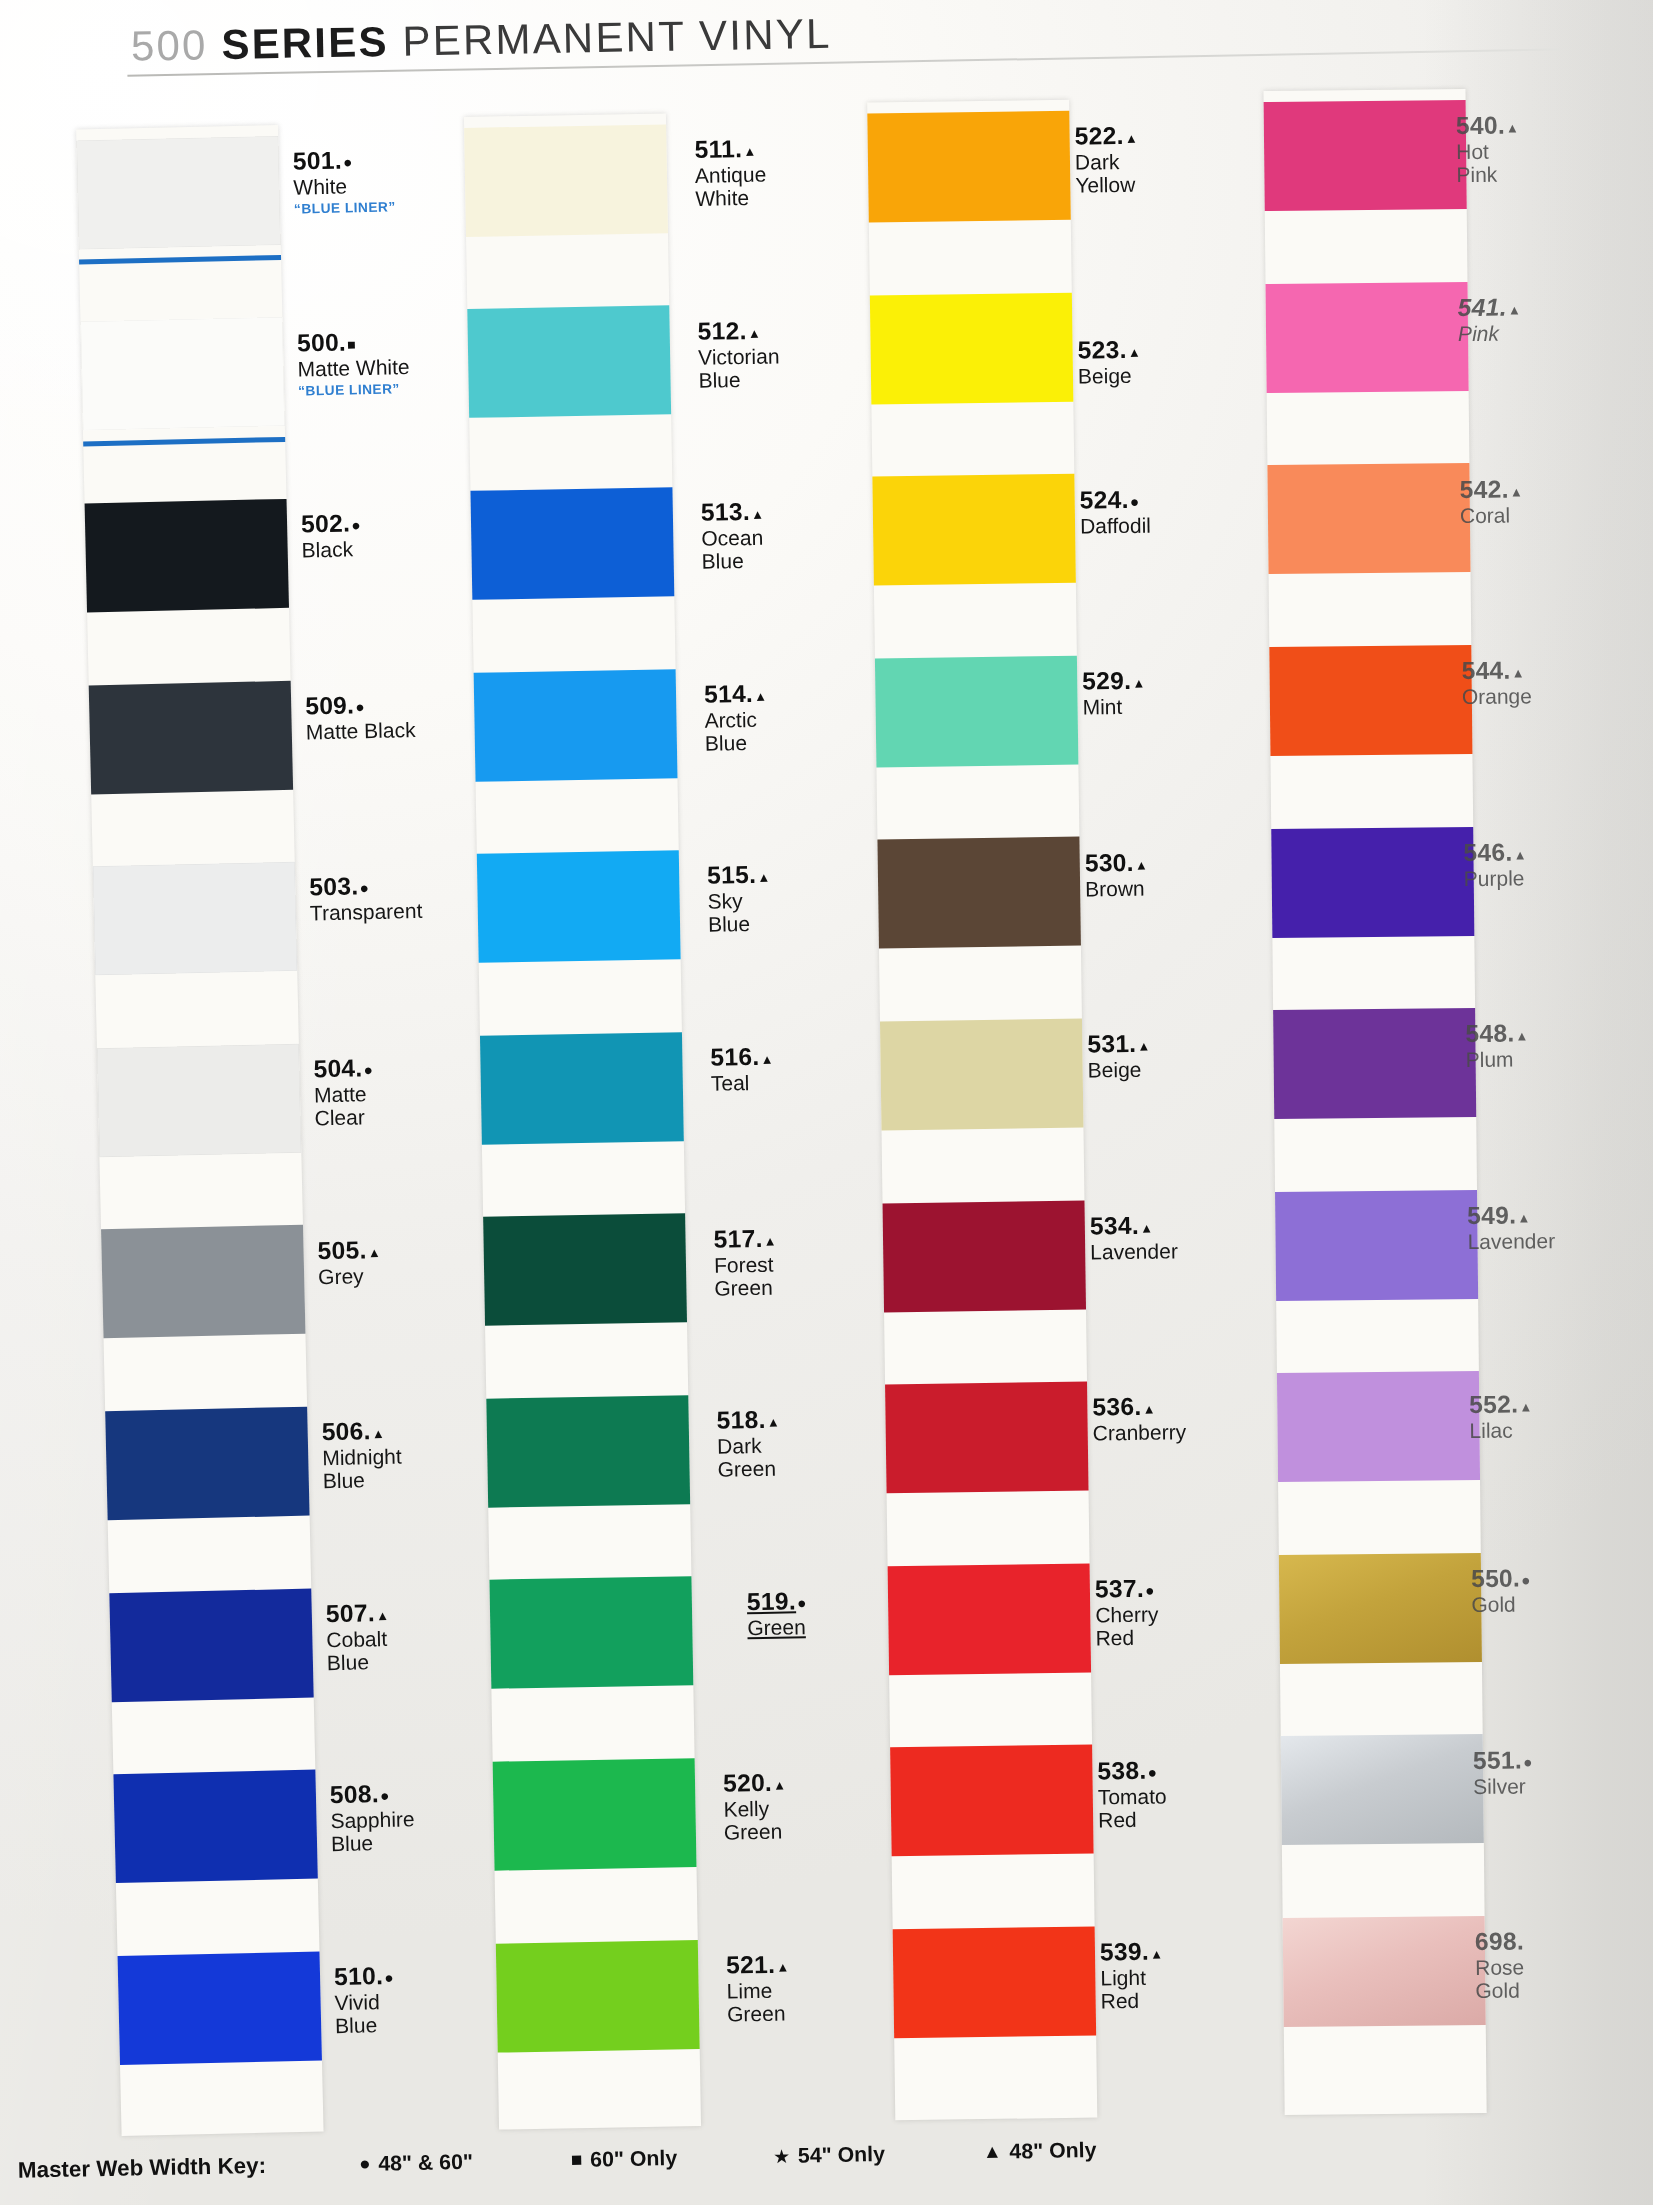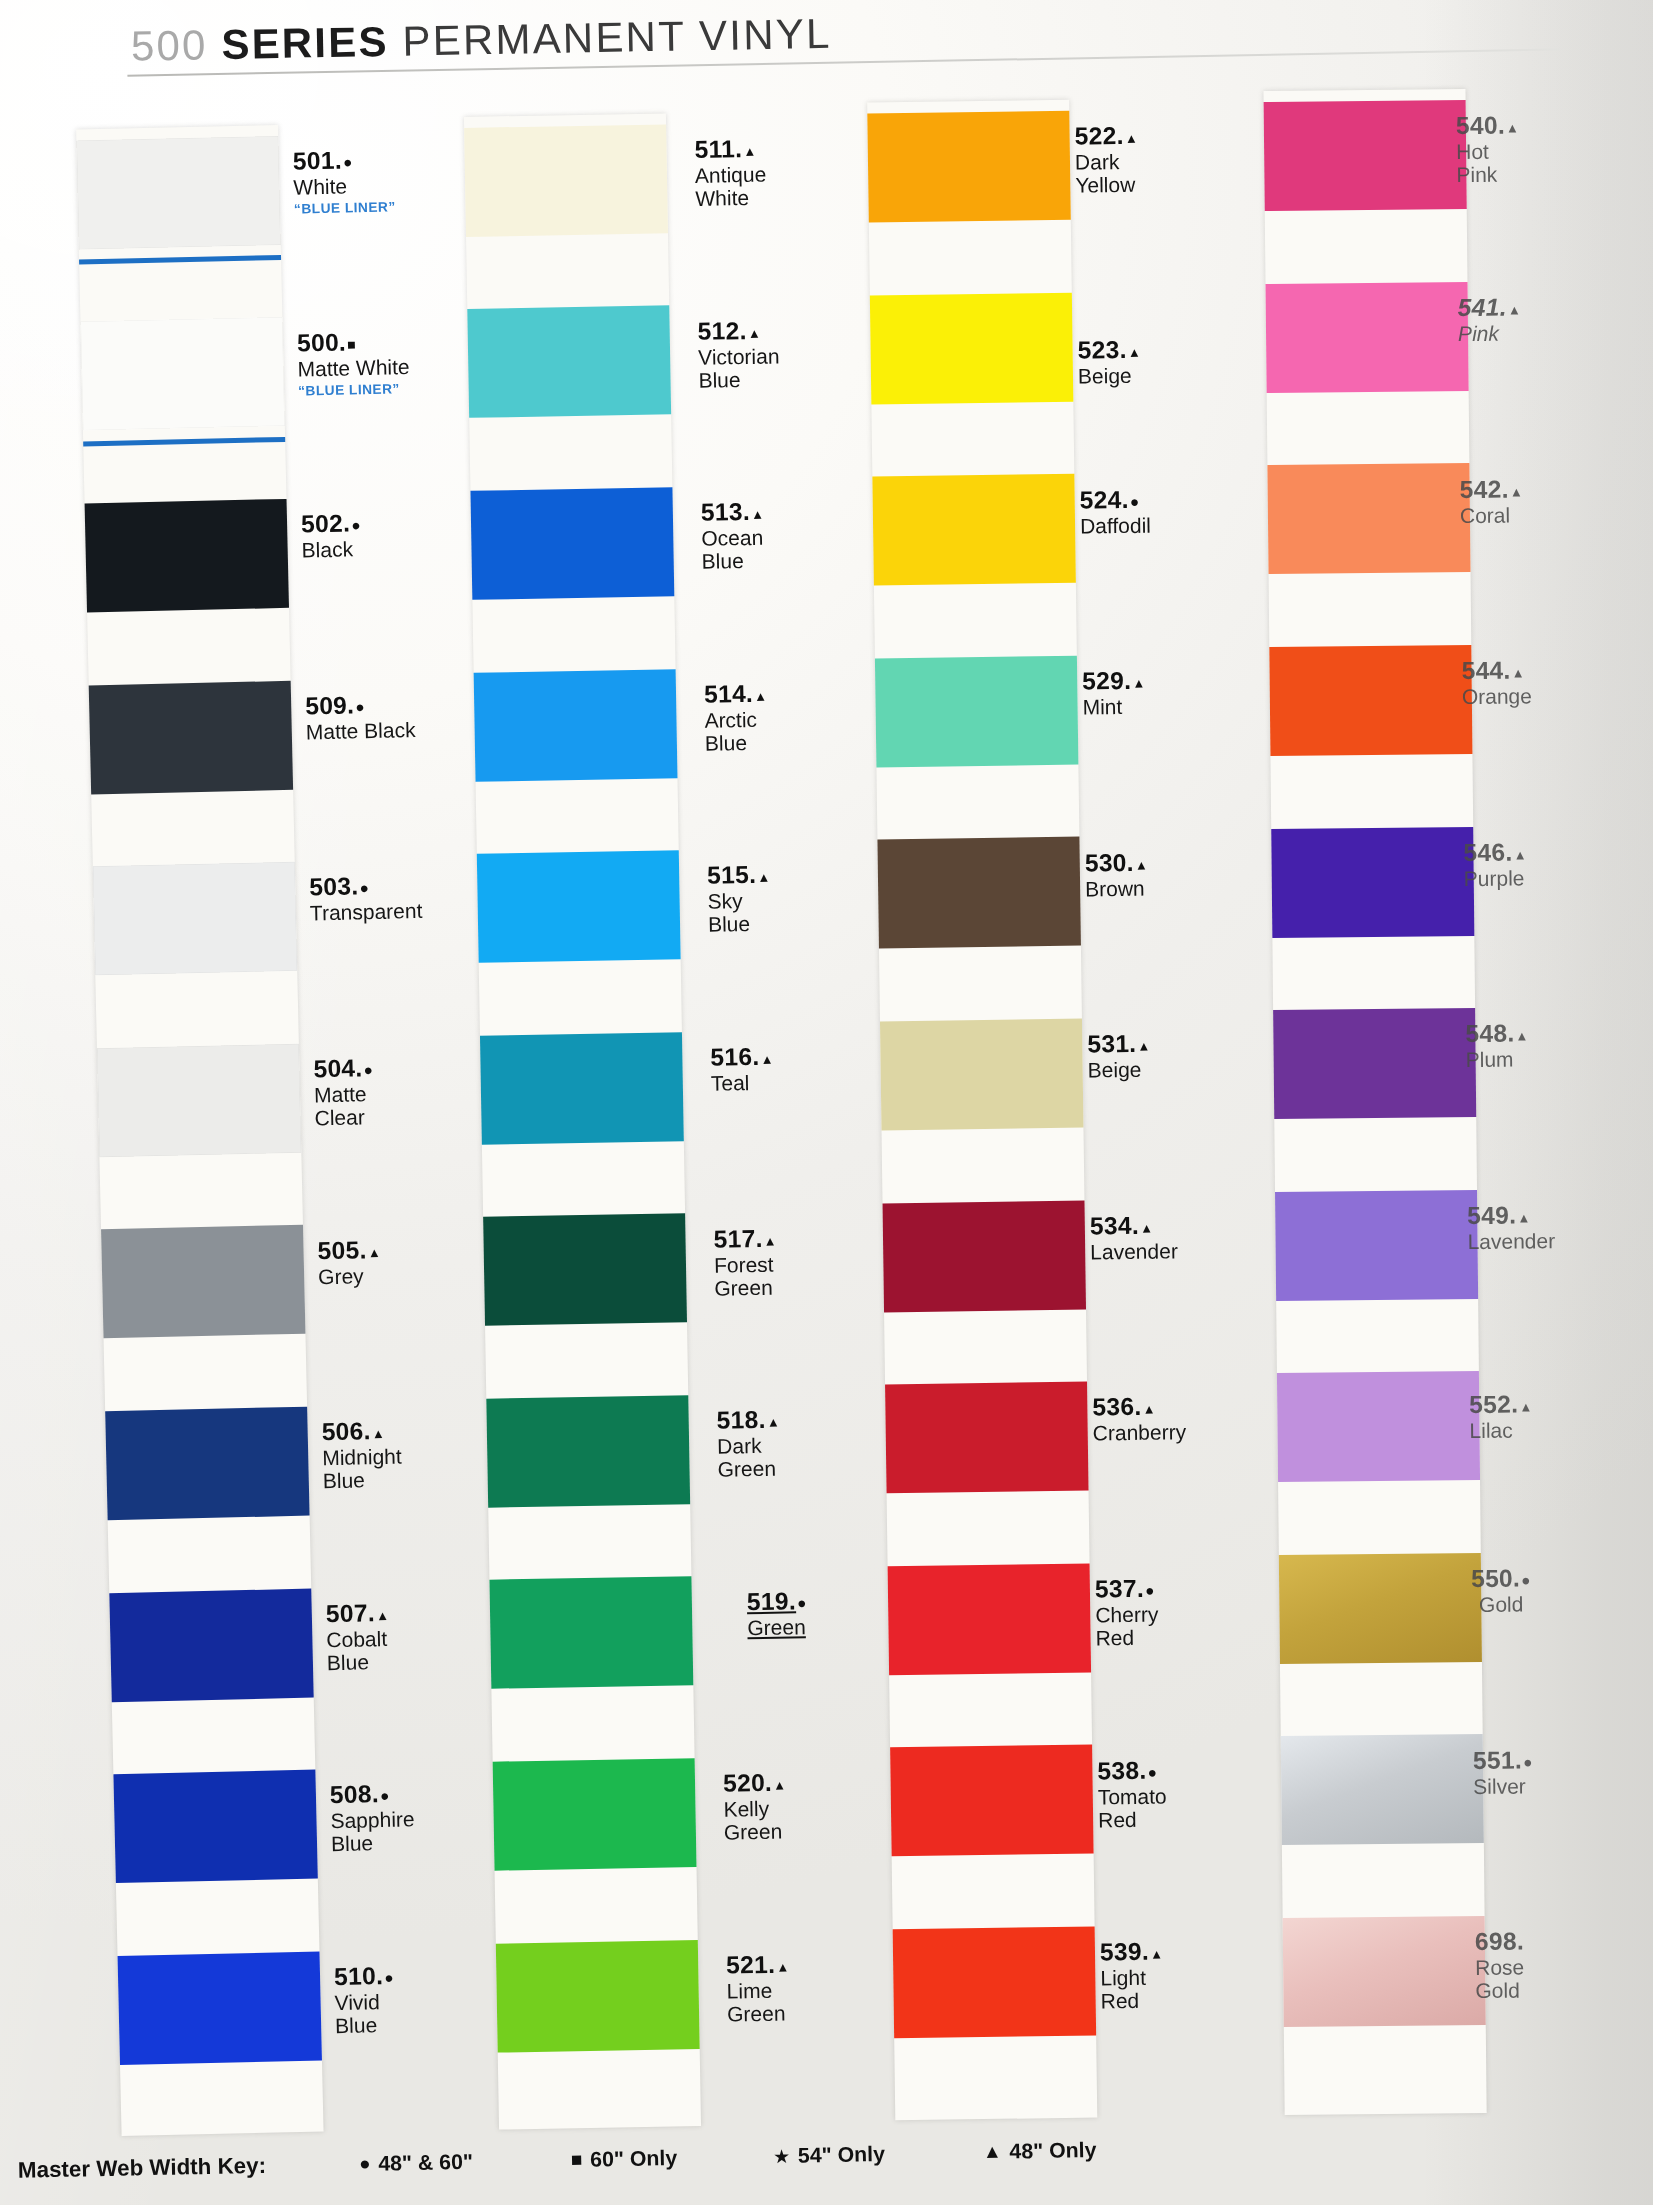--- a/index.html
+++ b/index.html
@@ -314,21 +314,21 @@
       <div class="label" style="left: 1466px; top: 1205px;">
         <span class="num">549.<span class="mk tri"></span></span>
         <span class="name">Lavender</span>
       </div>
       <div class="swatch" style="left: 1274px; top: 1372px; width: 202px; height: 109px; background: rgb(192, 144, 221);"></div>
       <div class="label" style="left: 1466px; top: 1386px; margin-top: 8px;">
         <span class="num">552.<span class="mk tri"></span></span>
         <span class="name">Lilac</span>
       </div>
       <div class="swatch" style="left: 1274px; top: 1554px; width: 202px; height: 109px; background: linear-gradient(160deg, rgb(215, 184, 78) 0%, rgb(195, 163, 60) 45%, rgb(176, 143, 47) 100%);"></div>
-      <div class="label" style="left: 1466px; top: 1568px; text-align: center;">
+      <div class="label" style="left: 1466px; top: 1568px;">
         <span class="num">550.<span class="mk dot"></span></span>
         <span class="name">Gold</span>
       </div>
       <div class="swatch" style="left: 1274px; top: 1735px; width: 202px; height: 109px; background: linear-gradient(160deg, rgb(228, 232, 236) 0%, rgb(200, 204, 208) 45%, rgb(180, 185, 189) 100%);"></div>
       <div class="label" style="left: 1466px; top: 1750px;">
         <span class="num">551.<span class="mk dot"></span></span>
         <span class="name">Silver</span>
       </div>
       <div class="swatch" style="left: 1274px; top: 1917px; width: 202px; height: 109px; background: linear-gradient(160deg, rgb(243, 214, 210) 0%, rgb(233, 191, 188) 45%, rgb(219, 170, 167) 100%);"></div>
       <div class="label" style="left: 1466px; top: 1931px;">

